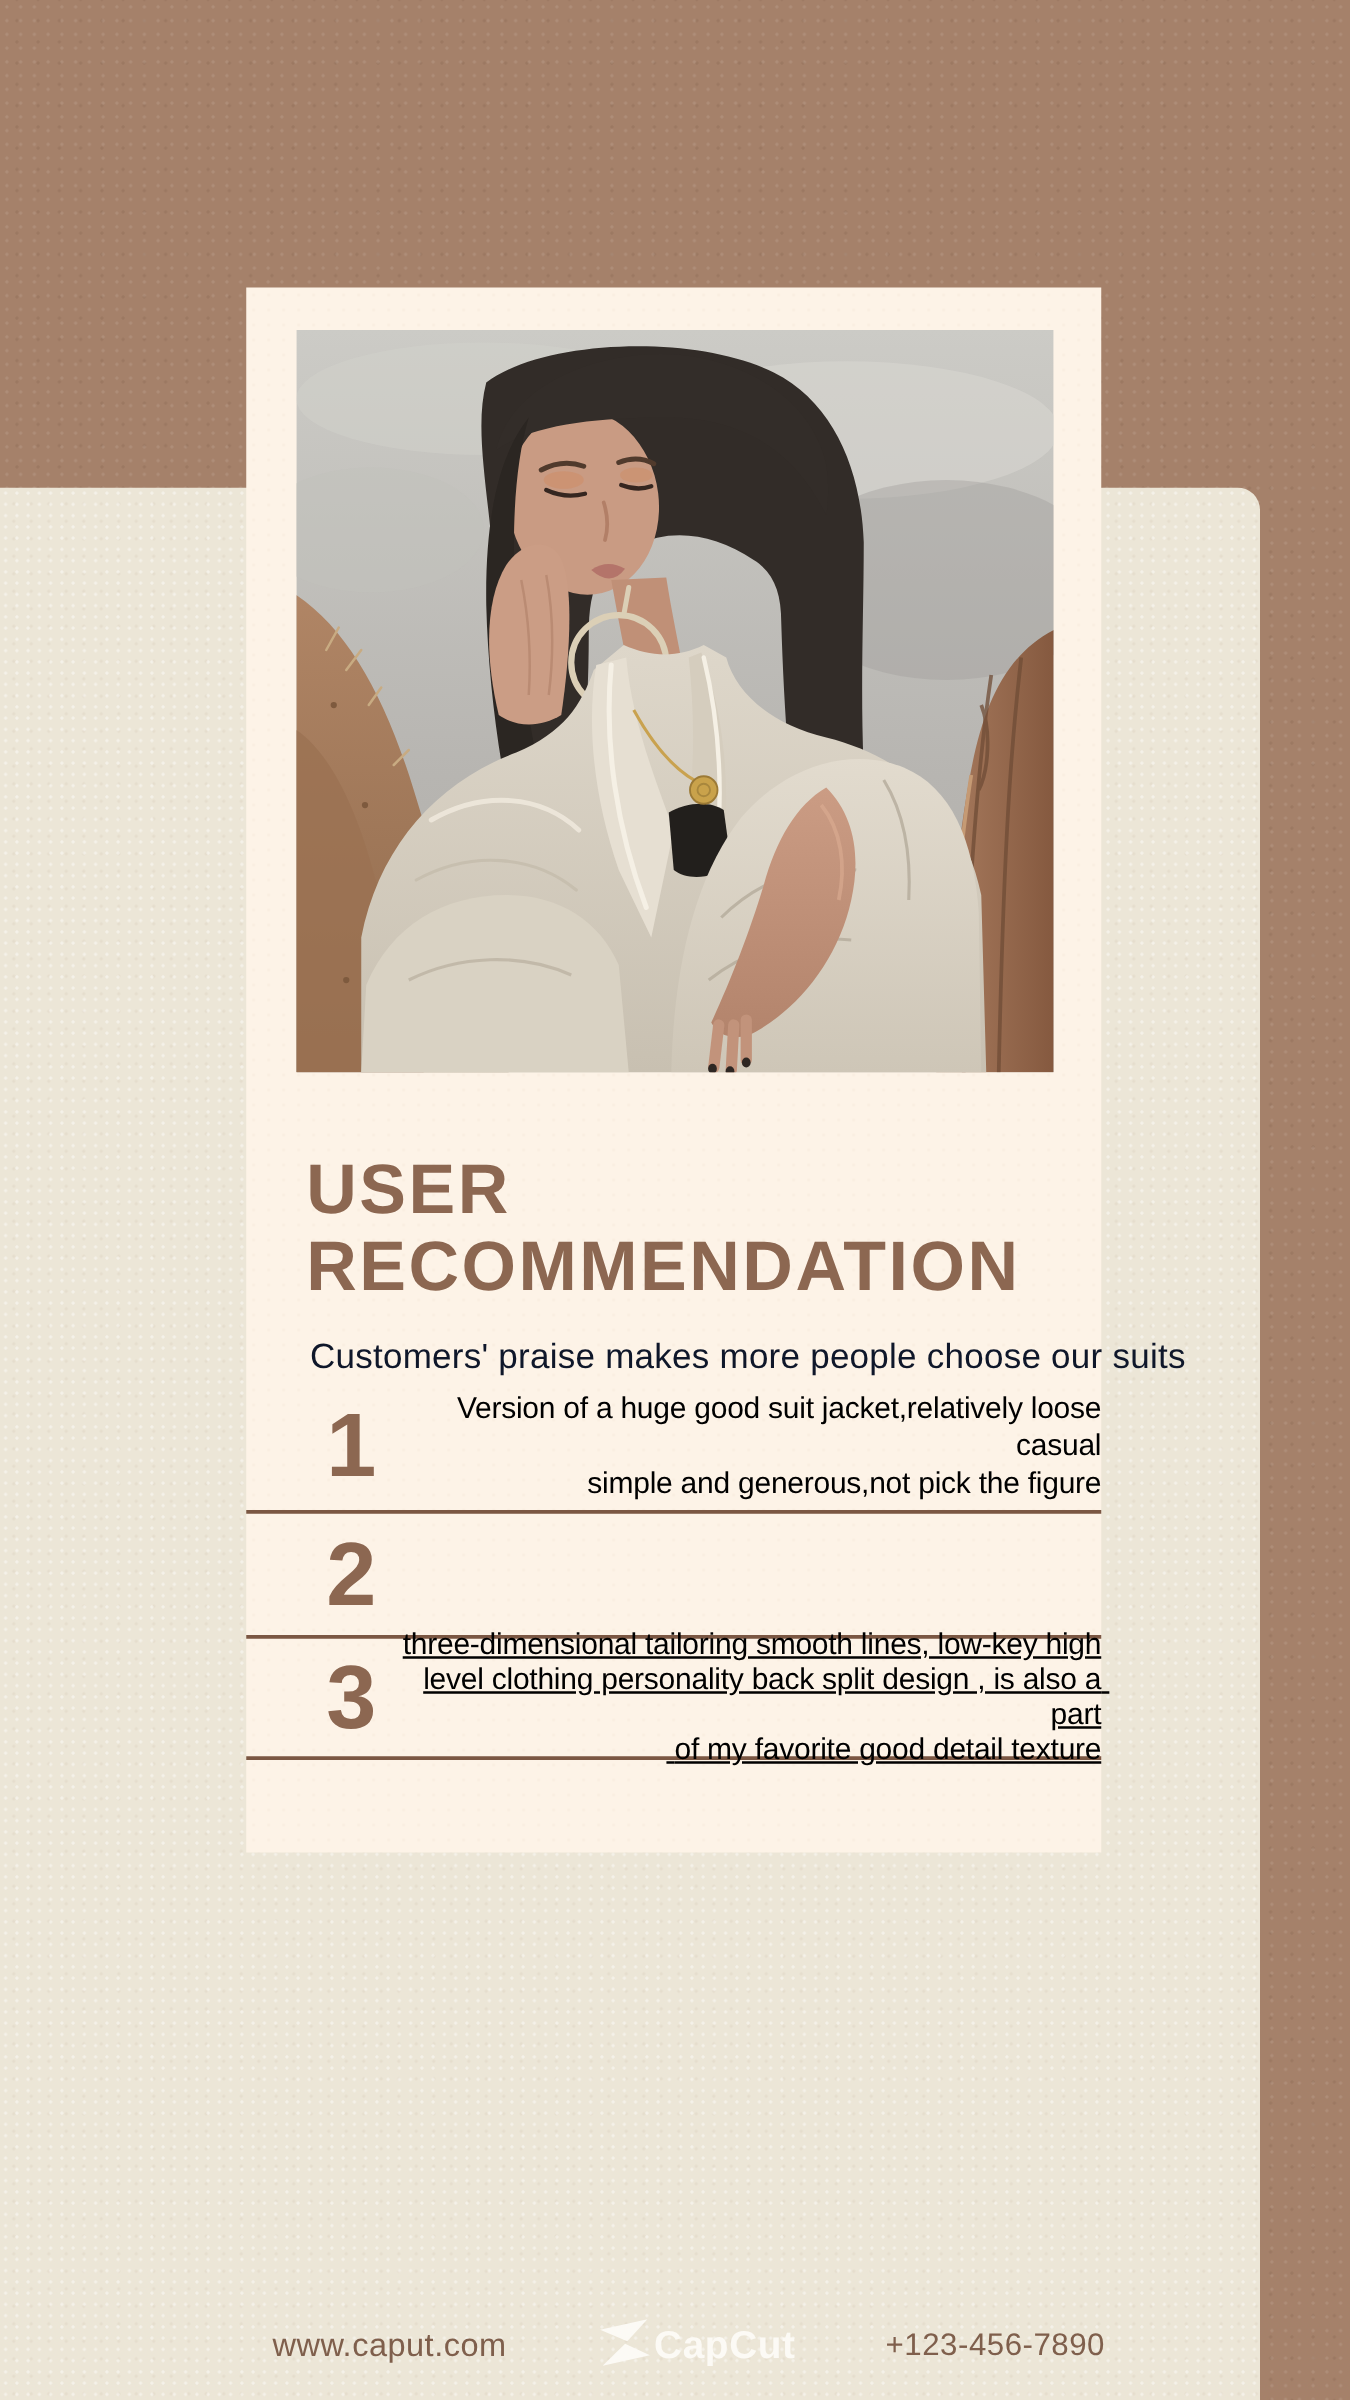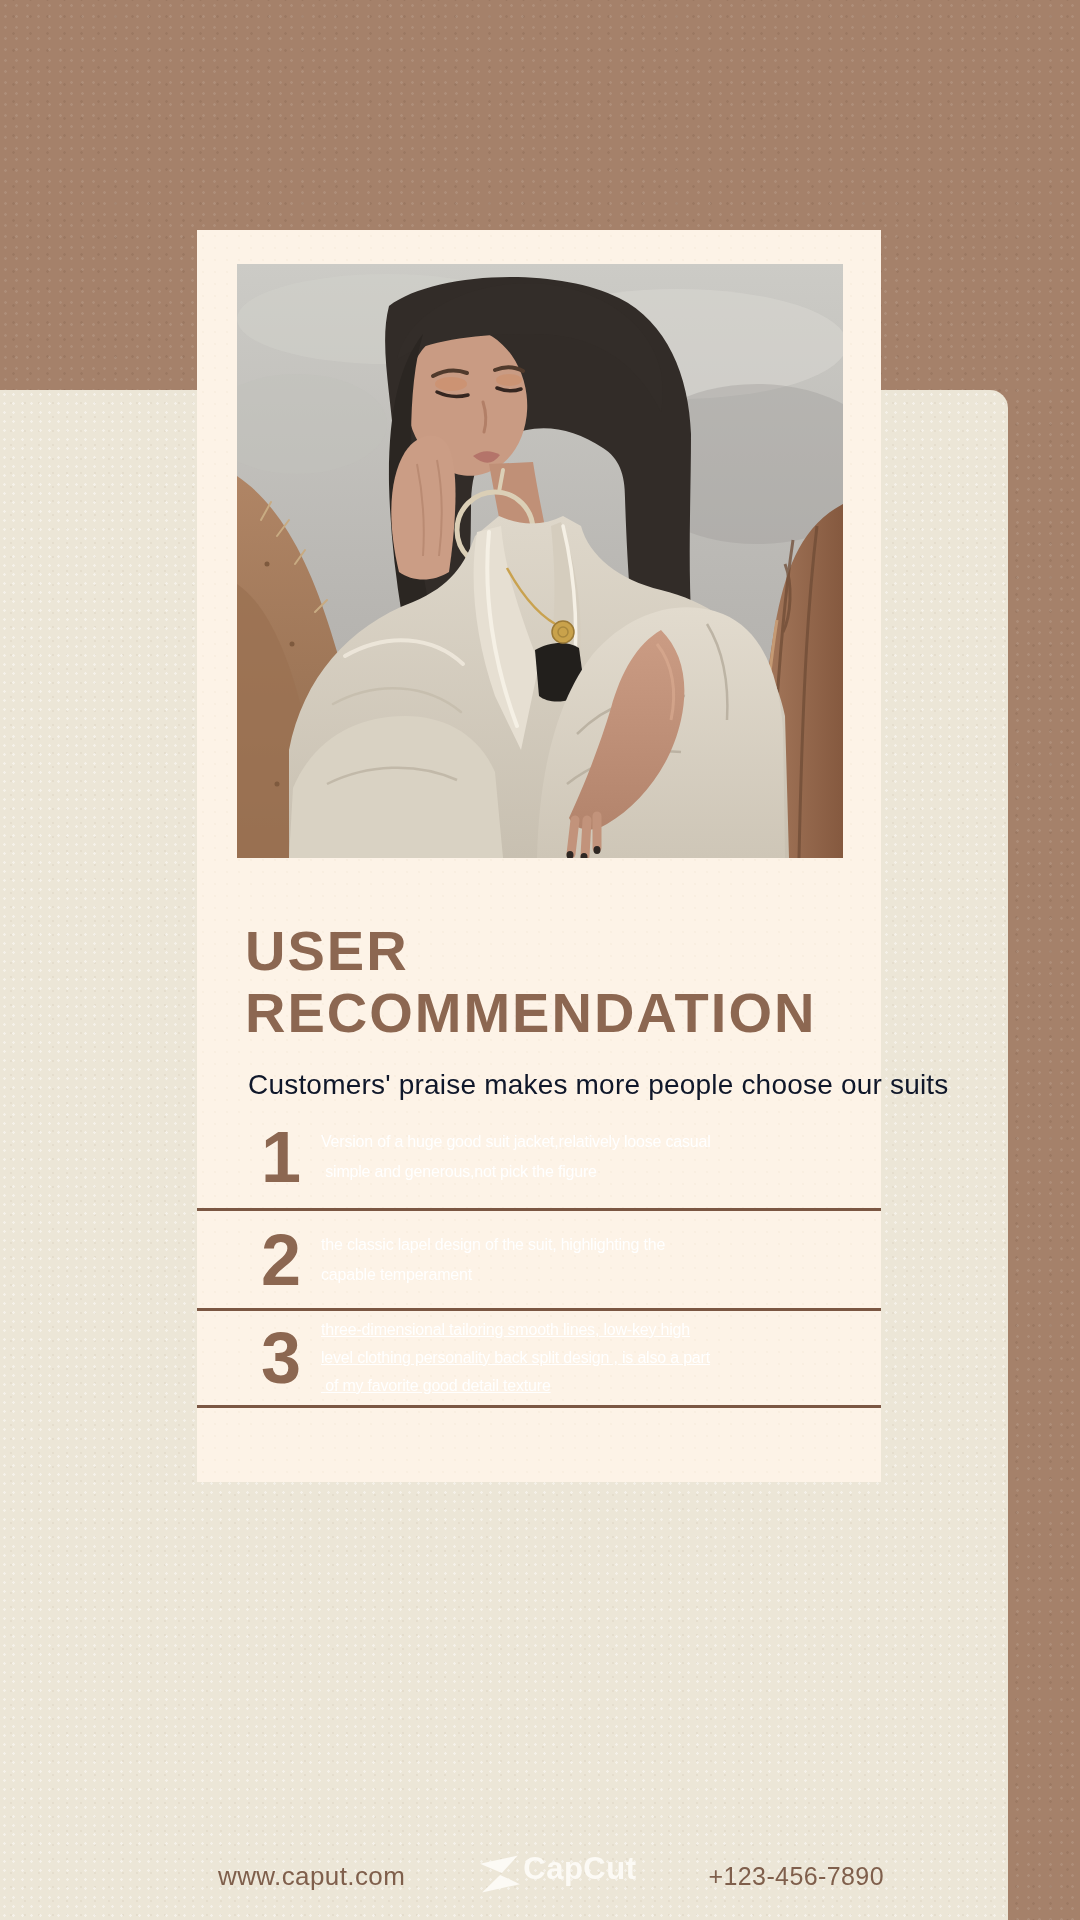--- a/index.html
+++ b/index.html
@@ -52,32 +52,32 @@
   .list{position:absolute;left:197px;top:1105px;width:684px;}
   .row{display:flex;align-items:center;}
   .row.h1{height:103px;}
   .row.h2{height:97px;}
   .row.h3{height:94px;}
   .num{
     width:72px;margin-left:48px;flex:0 0 72px;text-align:center;
     font-size:72px;font-weight:bold;color:#8c6751;
   }
   .txt{
-    margin-left:4px;font-size:16px;line-height:30px;letter-spacing:-0.2px;
-    color:#ffffff;white-space:pre-wrap;
+    margin-left:4px;font-size:24px;line-height:30px;letter-spacing:-0.2px;
+    color:#000000;white-space:pre-wrap;text-align:right;
   }
   .row.h3 .txt{line-height:28px;text-decoration:underline;}
   .divider{height:3px;background:#7b5743;width:100%;}
   .footer{
     position:absolute;left:218px;top:1848px;width:666px;height:56px;
     display:flex;align-items:center;justify-content:space-between;
   }
   .site{font-size:26px;color:#7f5f4c;letter-spacing:.4px;}
   .phone{font-size:25px;color:#7f5f4c;letter-spacing:.4px;}
-  .brand{display:flex;gap:0;}
+  .brand{display:flex;align-items:center;gap:0;}
   .brand-name{font-size:31px;font-weight:bold;color:#fcfaf5;letter-spacing:.5px;}
 </style>
 </head>
 <body>
 
 <div class="stage">
   <div class="backdrop"></div>
   <div class="card"></div>
   <div class="panel"></div>
 
@@ -228,22 +228,20 @@
 
   <div class="list">
     <div class="row h1">
       <div class="num">1</div>
       <div class="txt">Version of a huge good suit jacket,relatively loose casual
  simple and generous,not pick the figure</div>
     </div>
     <div class="divider"></div>
     <div class="row h2">
       <div class="num">2</div>
-      <div class="txt">the classic lapel design of the suit, highlighting the
-capable temperament</div>
     </div>
     <div class="divider"></div>
     <div class="row h3">
       <div class="num">3</div>
       <div class="txt">three-dimensional tailoring smooth lines, low-key high
 level clothing personality back split design , is also a part
  of my favorite good detail texture</div>
     </div>
     <div class="divider"></div>
   </div>

